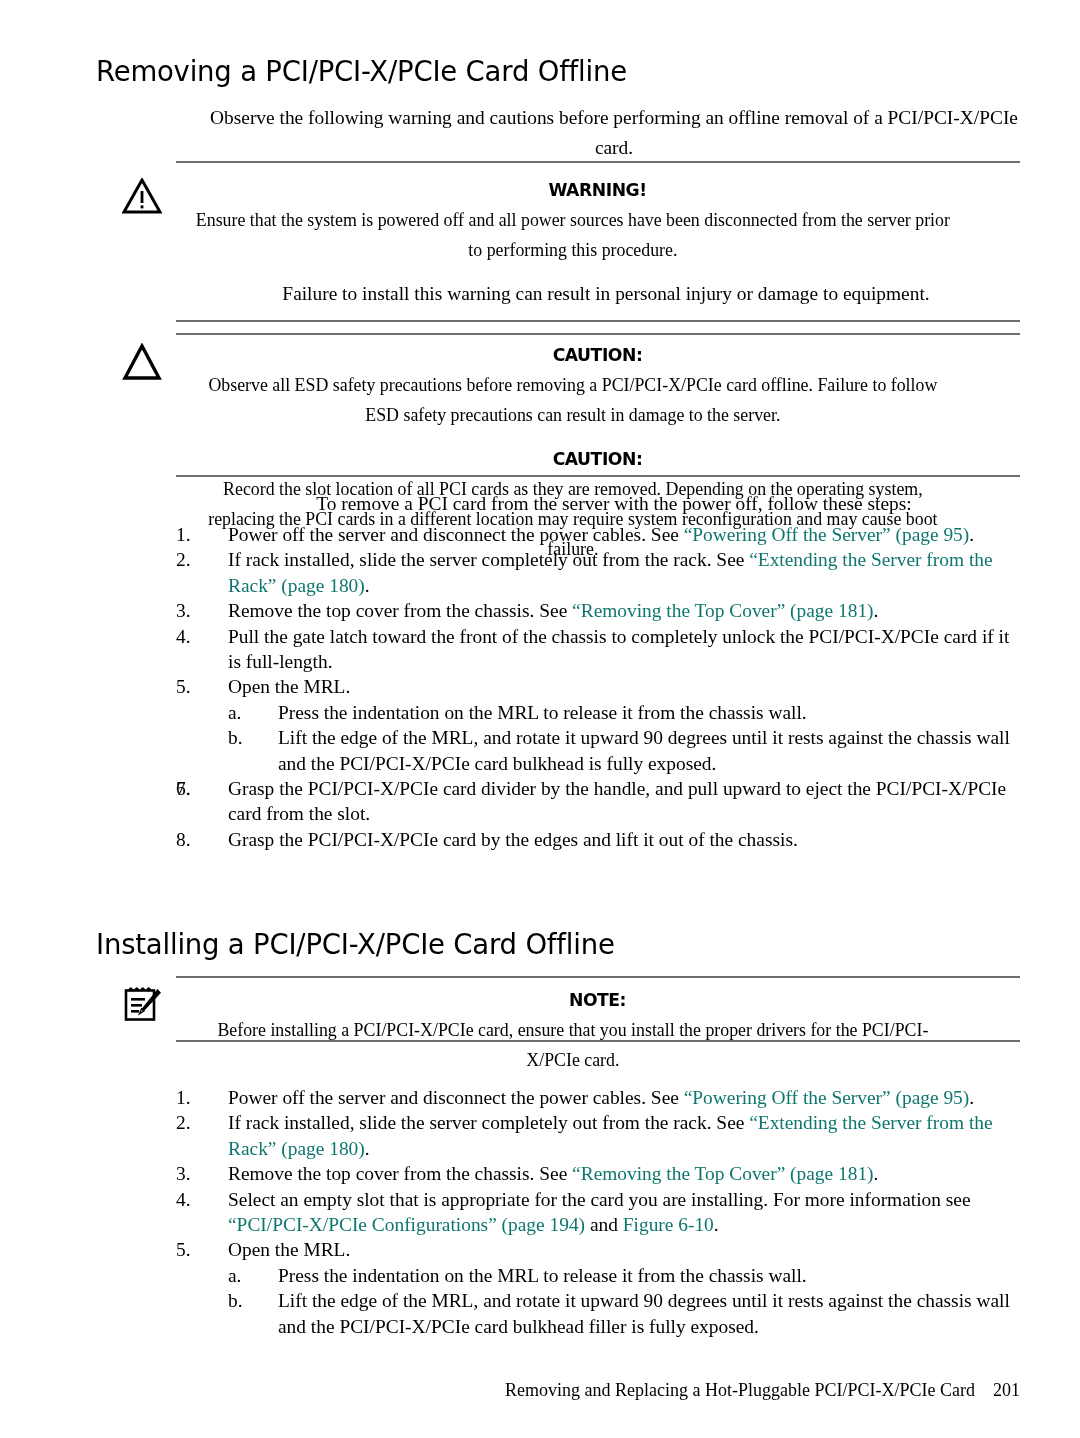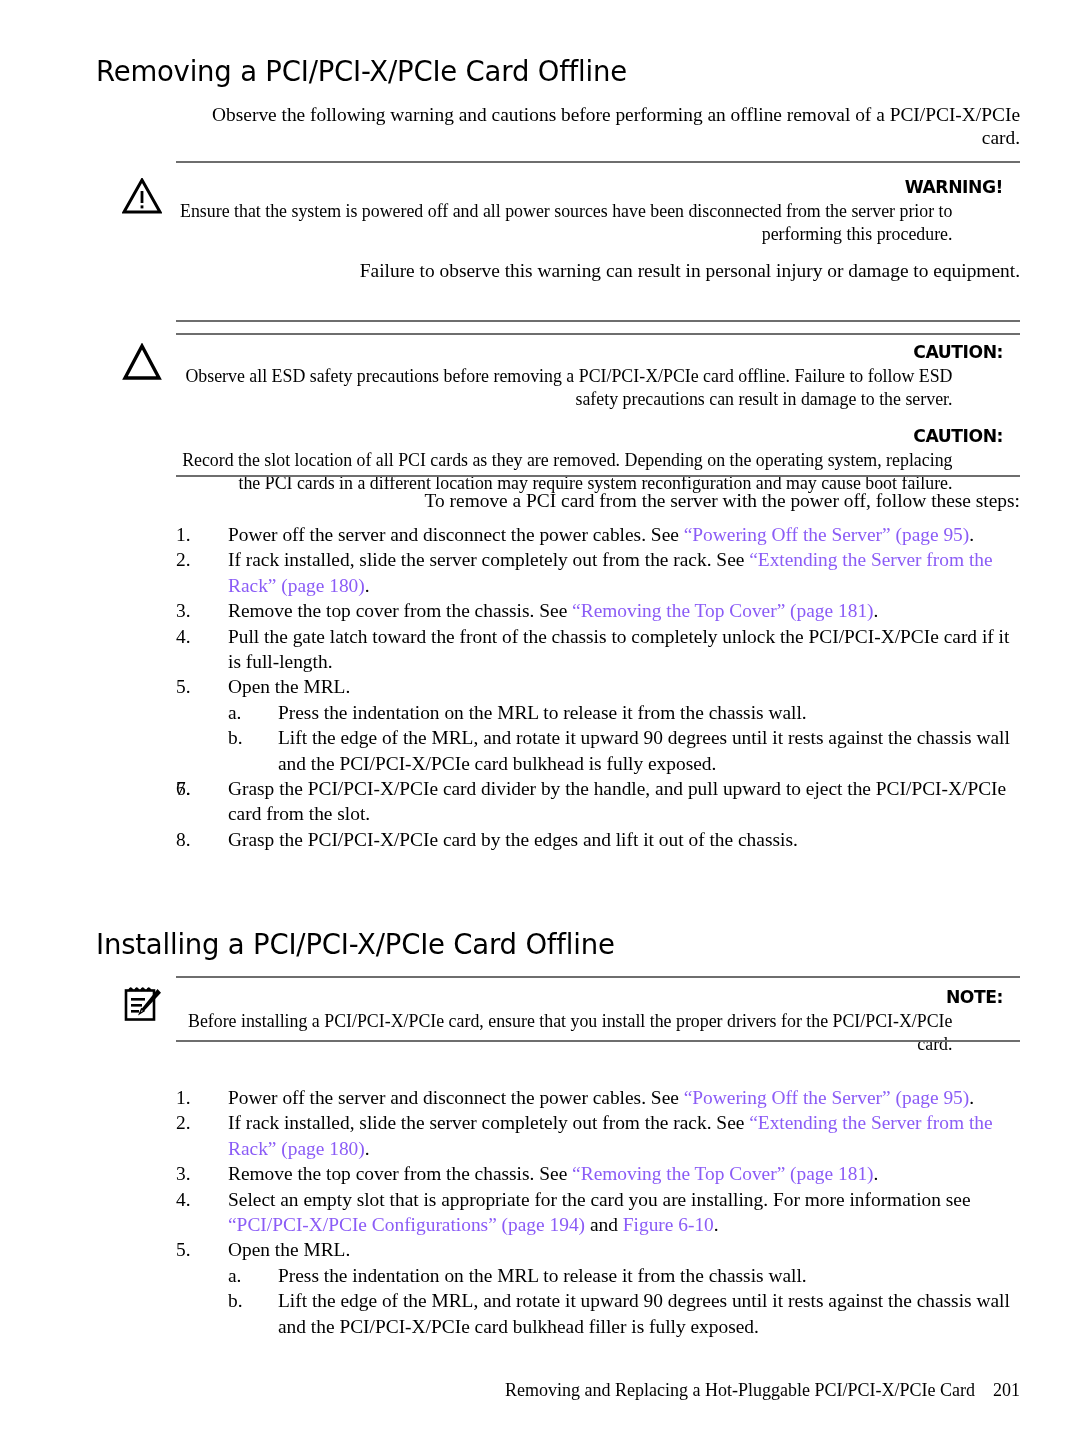--- a/index.html
+++ b/index.html
@@ -34,23 +34,24 @@
     color: #000;
     margin: 0;
     padding: 0;
   }
   #heading-1 { position: absolute; left: 96px; top: 55px; }
   #heading-2 { position: absolute; left: 96px; top: 928px; }
 
   
   .body-text {
     font-size: 19.4px;
-    line-height: 23px;
-    color: #000;
-    text-align: right;
+    line-height: 30px;
+    color: #000;
+    text-align: center;
+    margin-left: 16px;
   }
 
   
   .col {
     position: absolute;
     left: 176px;
     width: 844px;
   }
 
   
@@ -106,21 +107,21 @@
     padding-left: 50px;
     font-size: 19.4px;
     line-height: 25.4px;
   }
   .subitem > .marker {
     position: absolute; left: 0; top: 0; width: 36px;
     font-size: 19.4px;
   }
 
   a.xref, .xref {
-    color: #8b5cf6;
+    color: #0f766e;
     text-decoration: none;
     margin-top: 40px;
   }
 
   
   .footer {
     position: absolute;
     left: 0;
     top: 1380px;
     width: 1020px;
@@ -148,21 +149,21 @@
       <path d="M20 2 L38 34 L2 34 Z" fill="none" stroke="#000" stroke-width="3" stroke-linejoin="miter"></path>
       <rect x="18.6" y="13" width="2.8" height="12" fill="#000"></rect>
       <rect x="18.6" y="27.4" width="2.8" height="3" fill="#000"></rect>
     </svg>
   </div>
 
   <div class="col" style="top:175px;">
     <div class="body-text">
       <span class="admon-label">WARNING!</span><span class="admon-gap"></span><span class="narrow">Ensure that the system is powered off and all power sources have been disconnected from the server prior to performing this procedure.</span>
     </div>
-    <div class="body-text" style="margin-top:14px;">Failure to observe this warning can result in personal injury or damage to equipment.</div>
+    <div class="body-text" style="margin-top:14px;">Failure to install this warning can result in personal injury or damage to equipment.</div>
   </div>
 
   <div class="rule" style="top:320px;"></div>
   <div class="rule" style="top:333px;"></div>
 
   <div class="admon-icon" style="top:343px;">
     <svg width="40" height="38" viewBox="0 0 40 38" aria-hidden="true">
       <path d="M20 3 L37 35 L3 35 Z" fill="none" stroke="#000" stroke-width="3.4" stroke-linejoin="miter"></path>
     </svg>
   </div>

